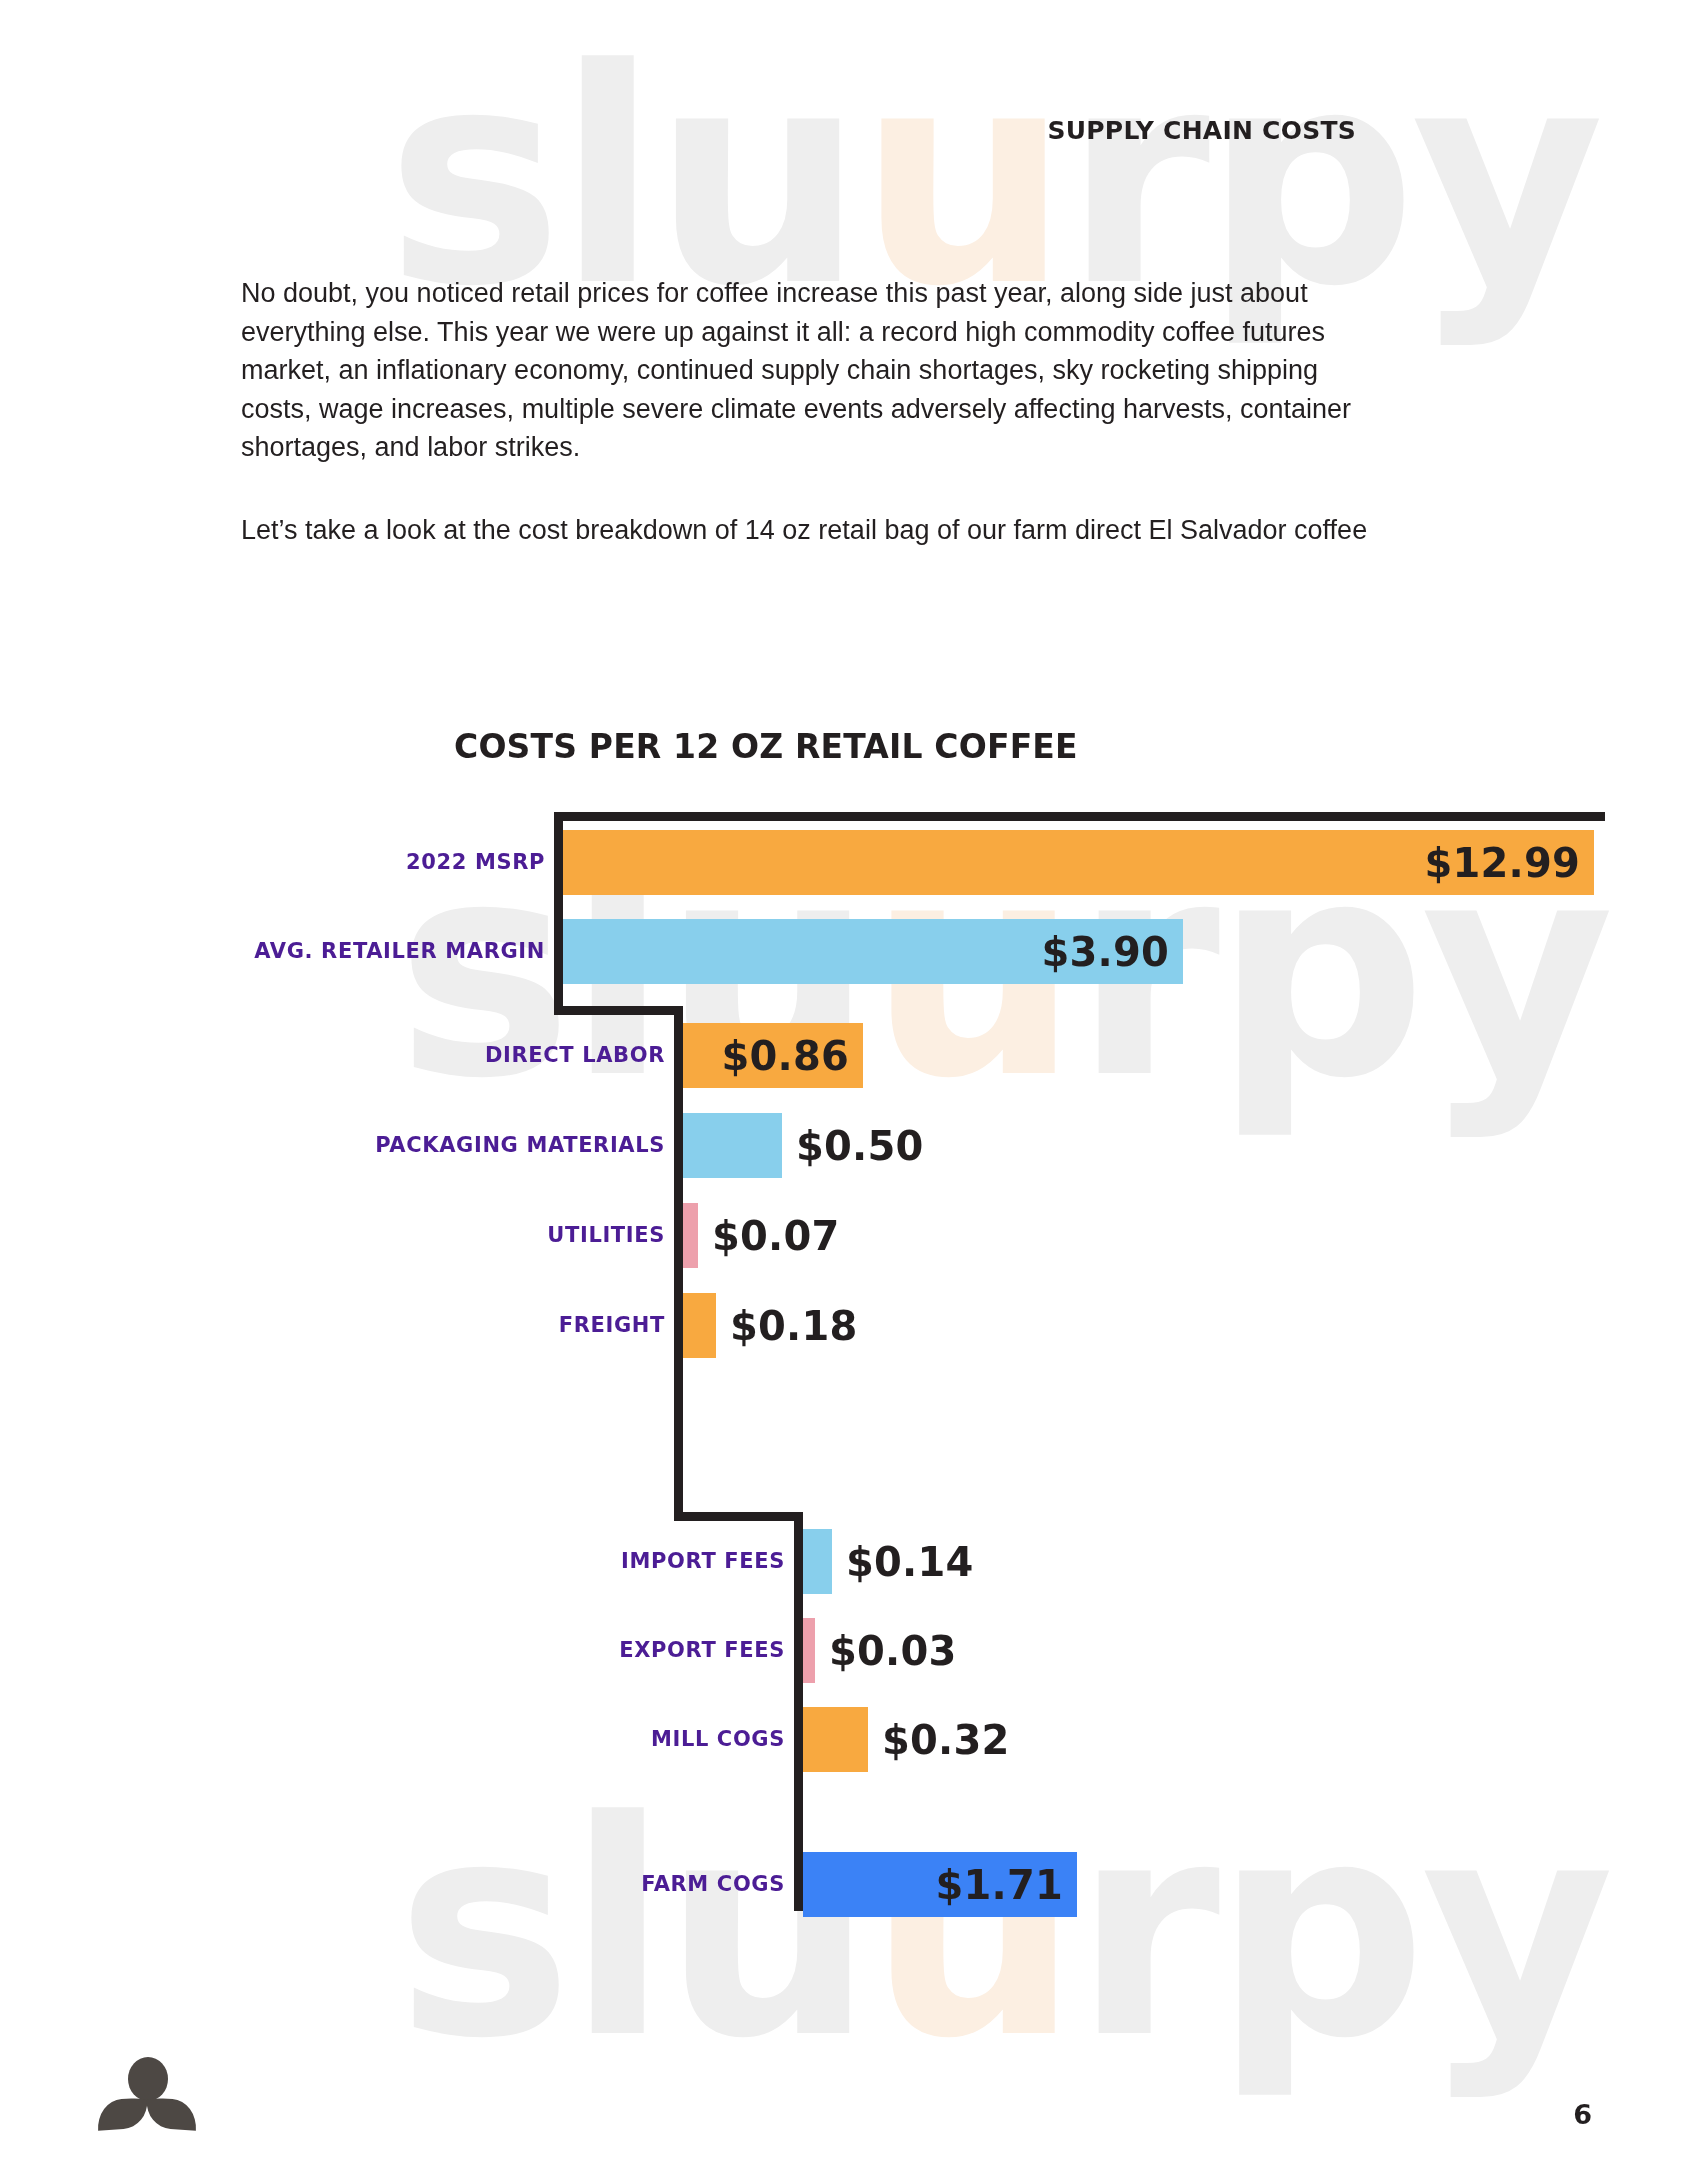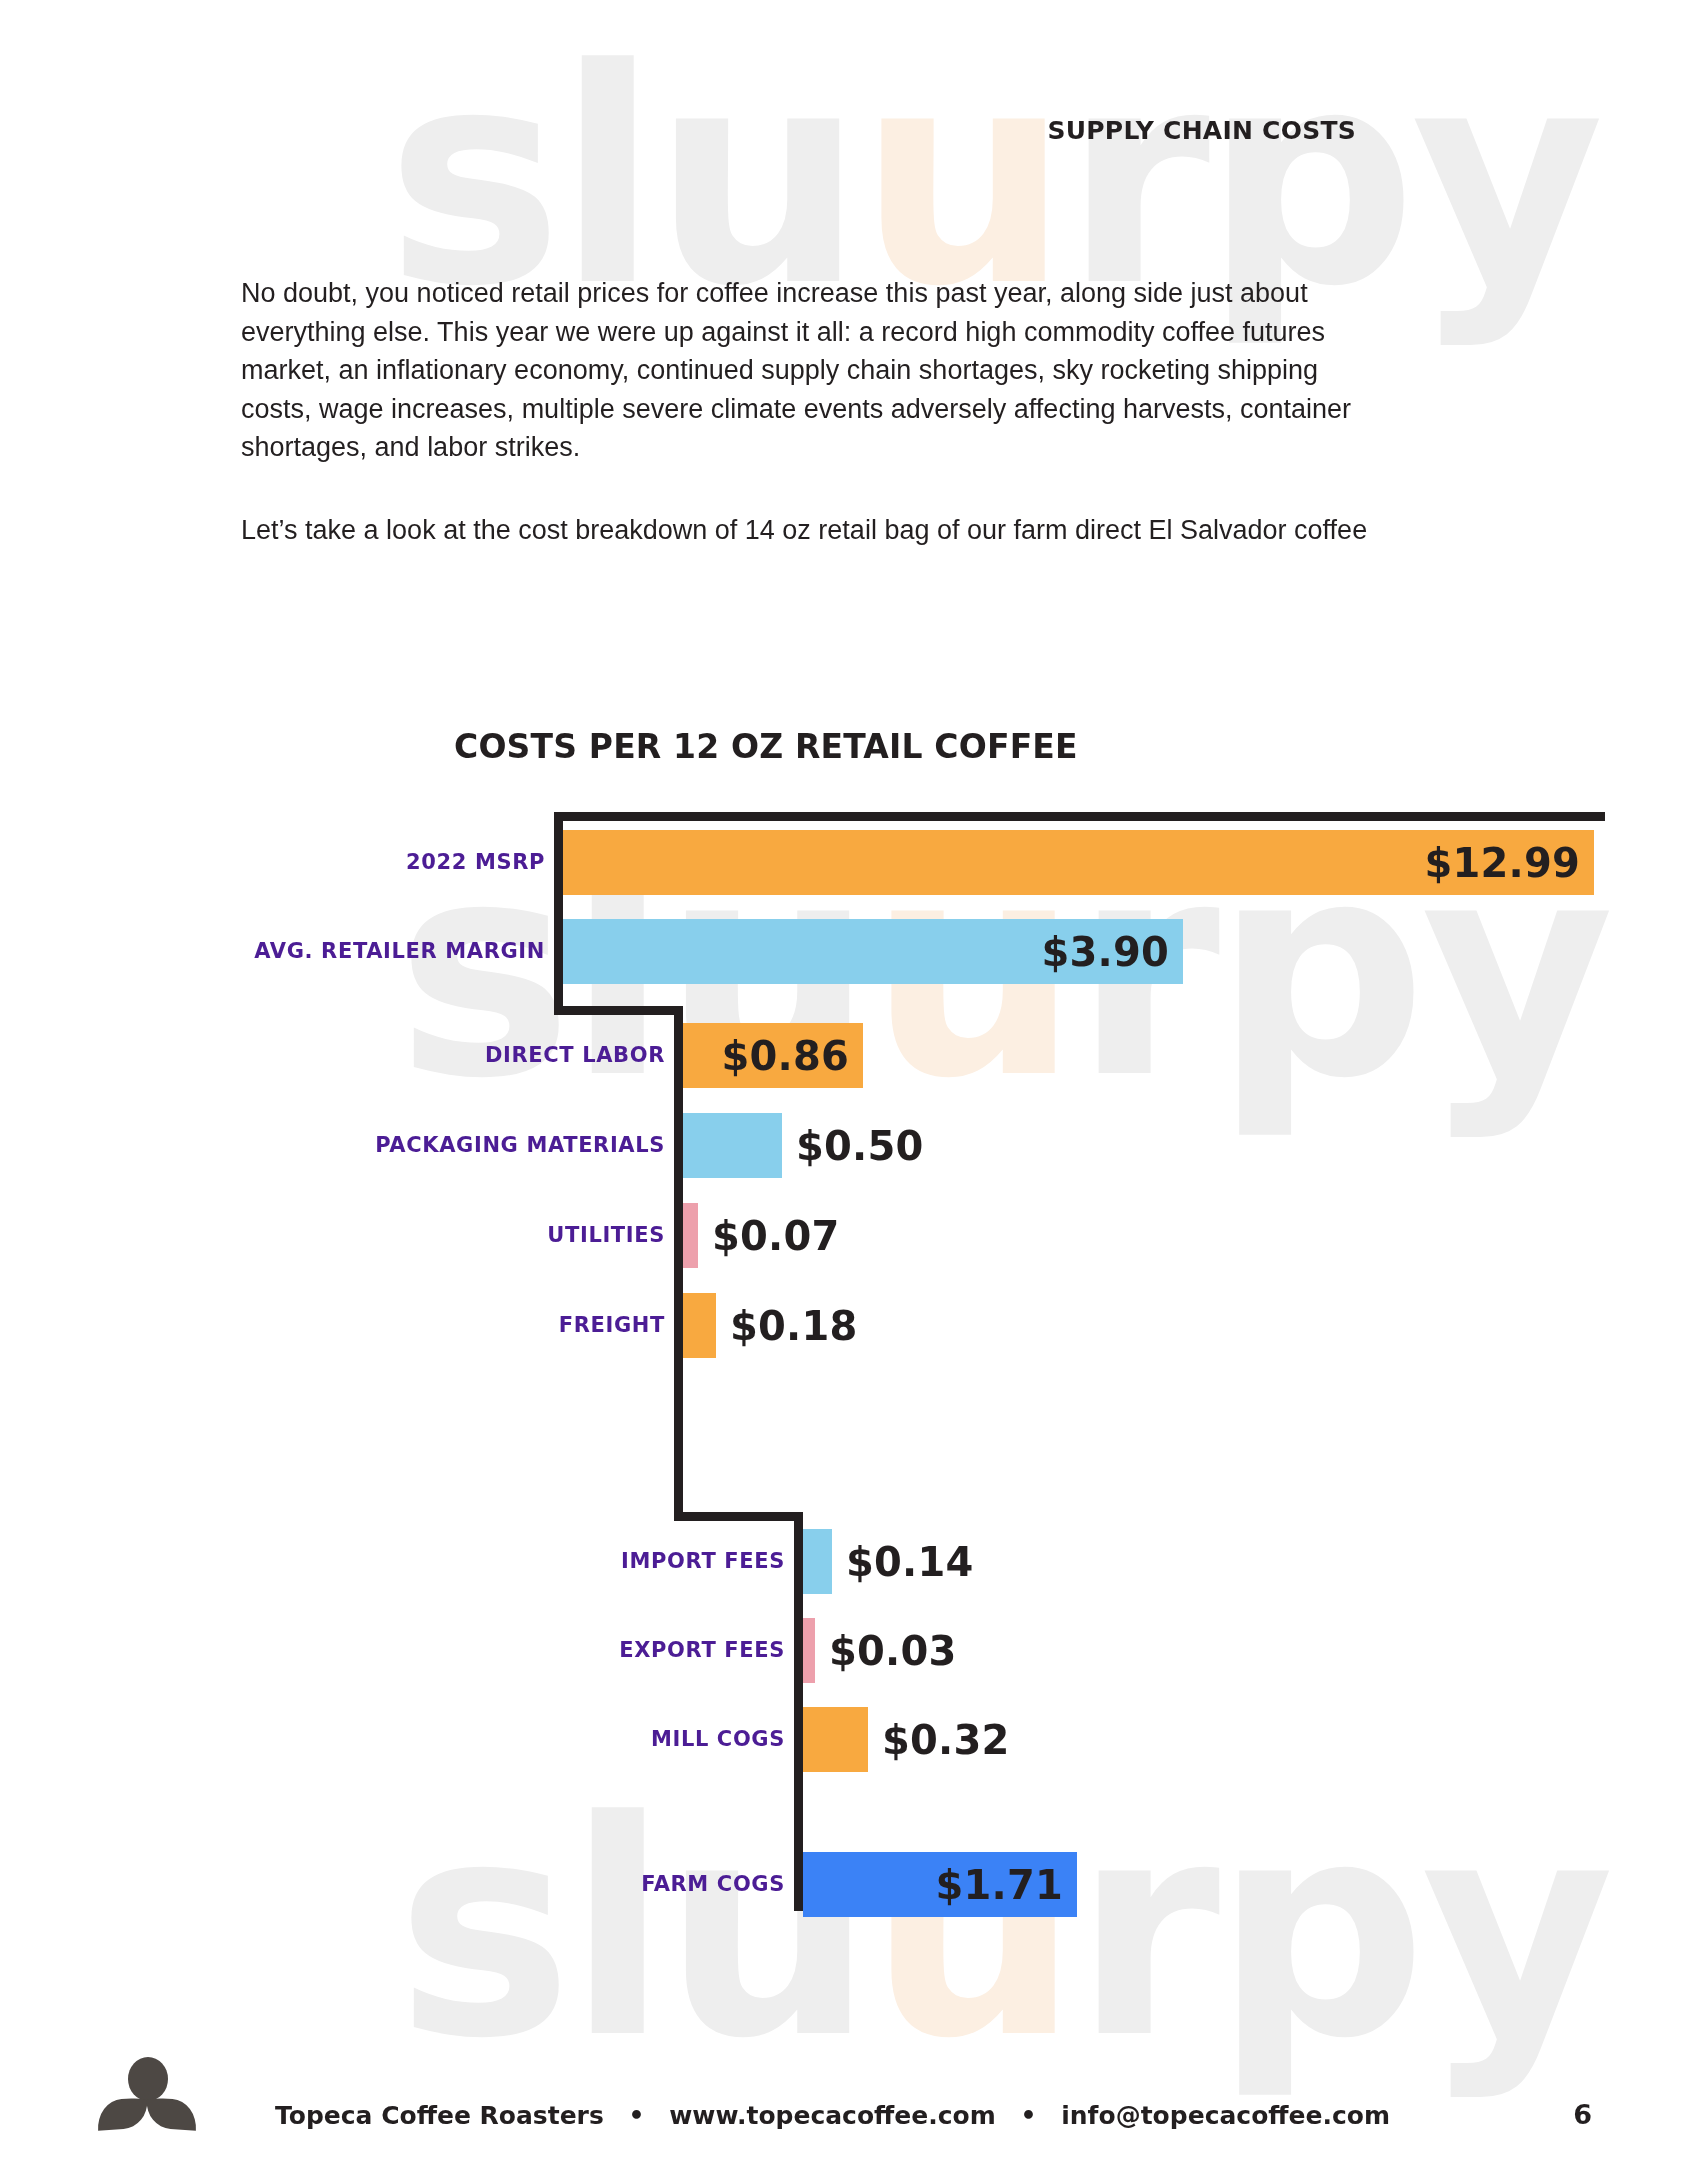--- a/index.html
+++ b/index.html
@@ -309,23 +309,16 @@
 
 </div>
 
 <div class="footer">
   <div class="logo-wrap">
     <div class="logo-dot"></div>
     <div class="logo-leaf left"></div>
     <div class="logo-leaf right"></div>
   </div>
 
-  <div class="footer-text">
-    <span>Topeca Coffee Roasters</span>
-    <span class="sep">•</span>
-    <span>www.topecacoffee.com</span>
-    <span class="sep">•</span>
-    <span>info@topecacoffee.com</span>
-  </div>
 
   <div class="page-number">6</div>
 </div>
 
 
 </body></html>

